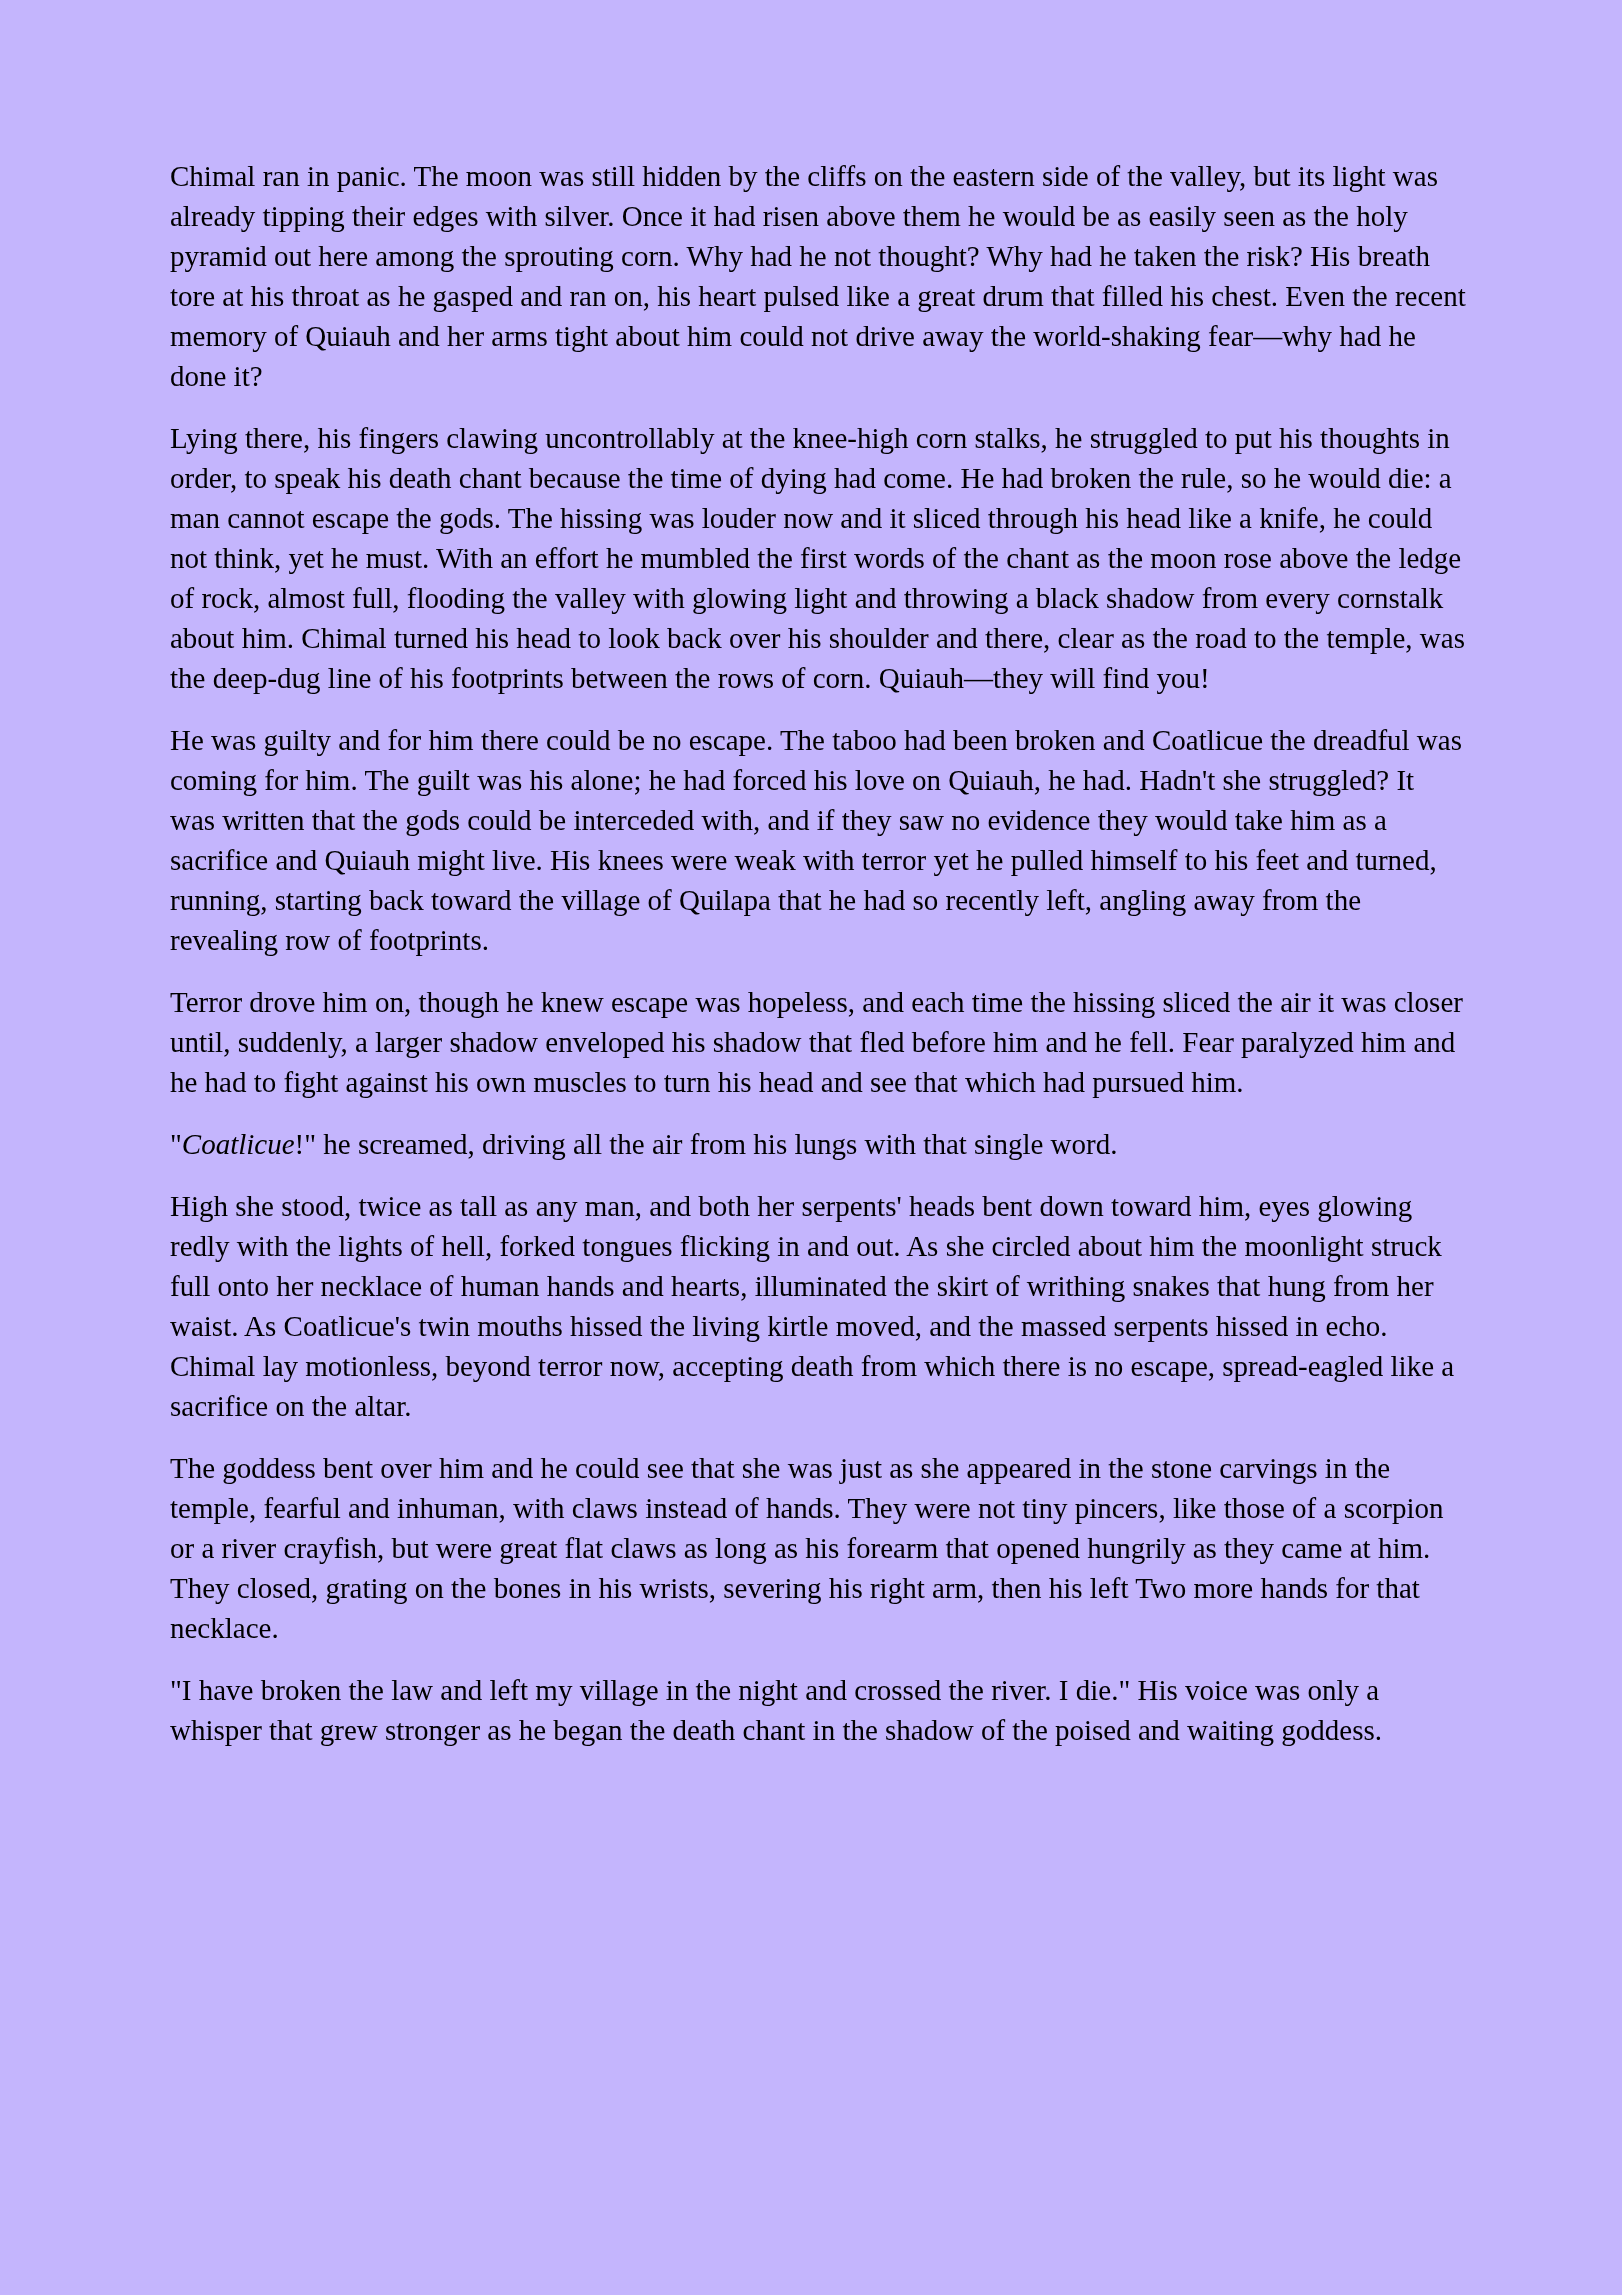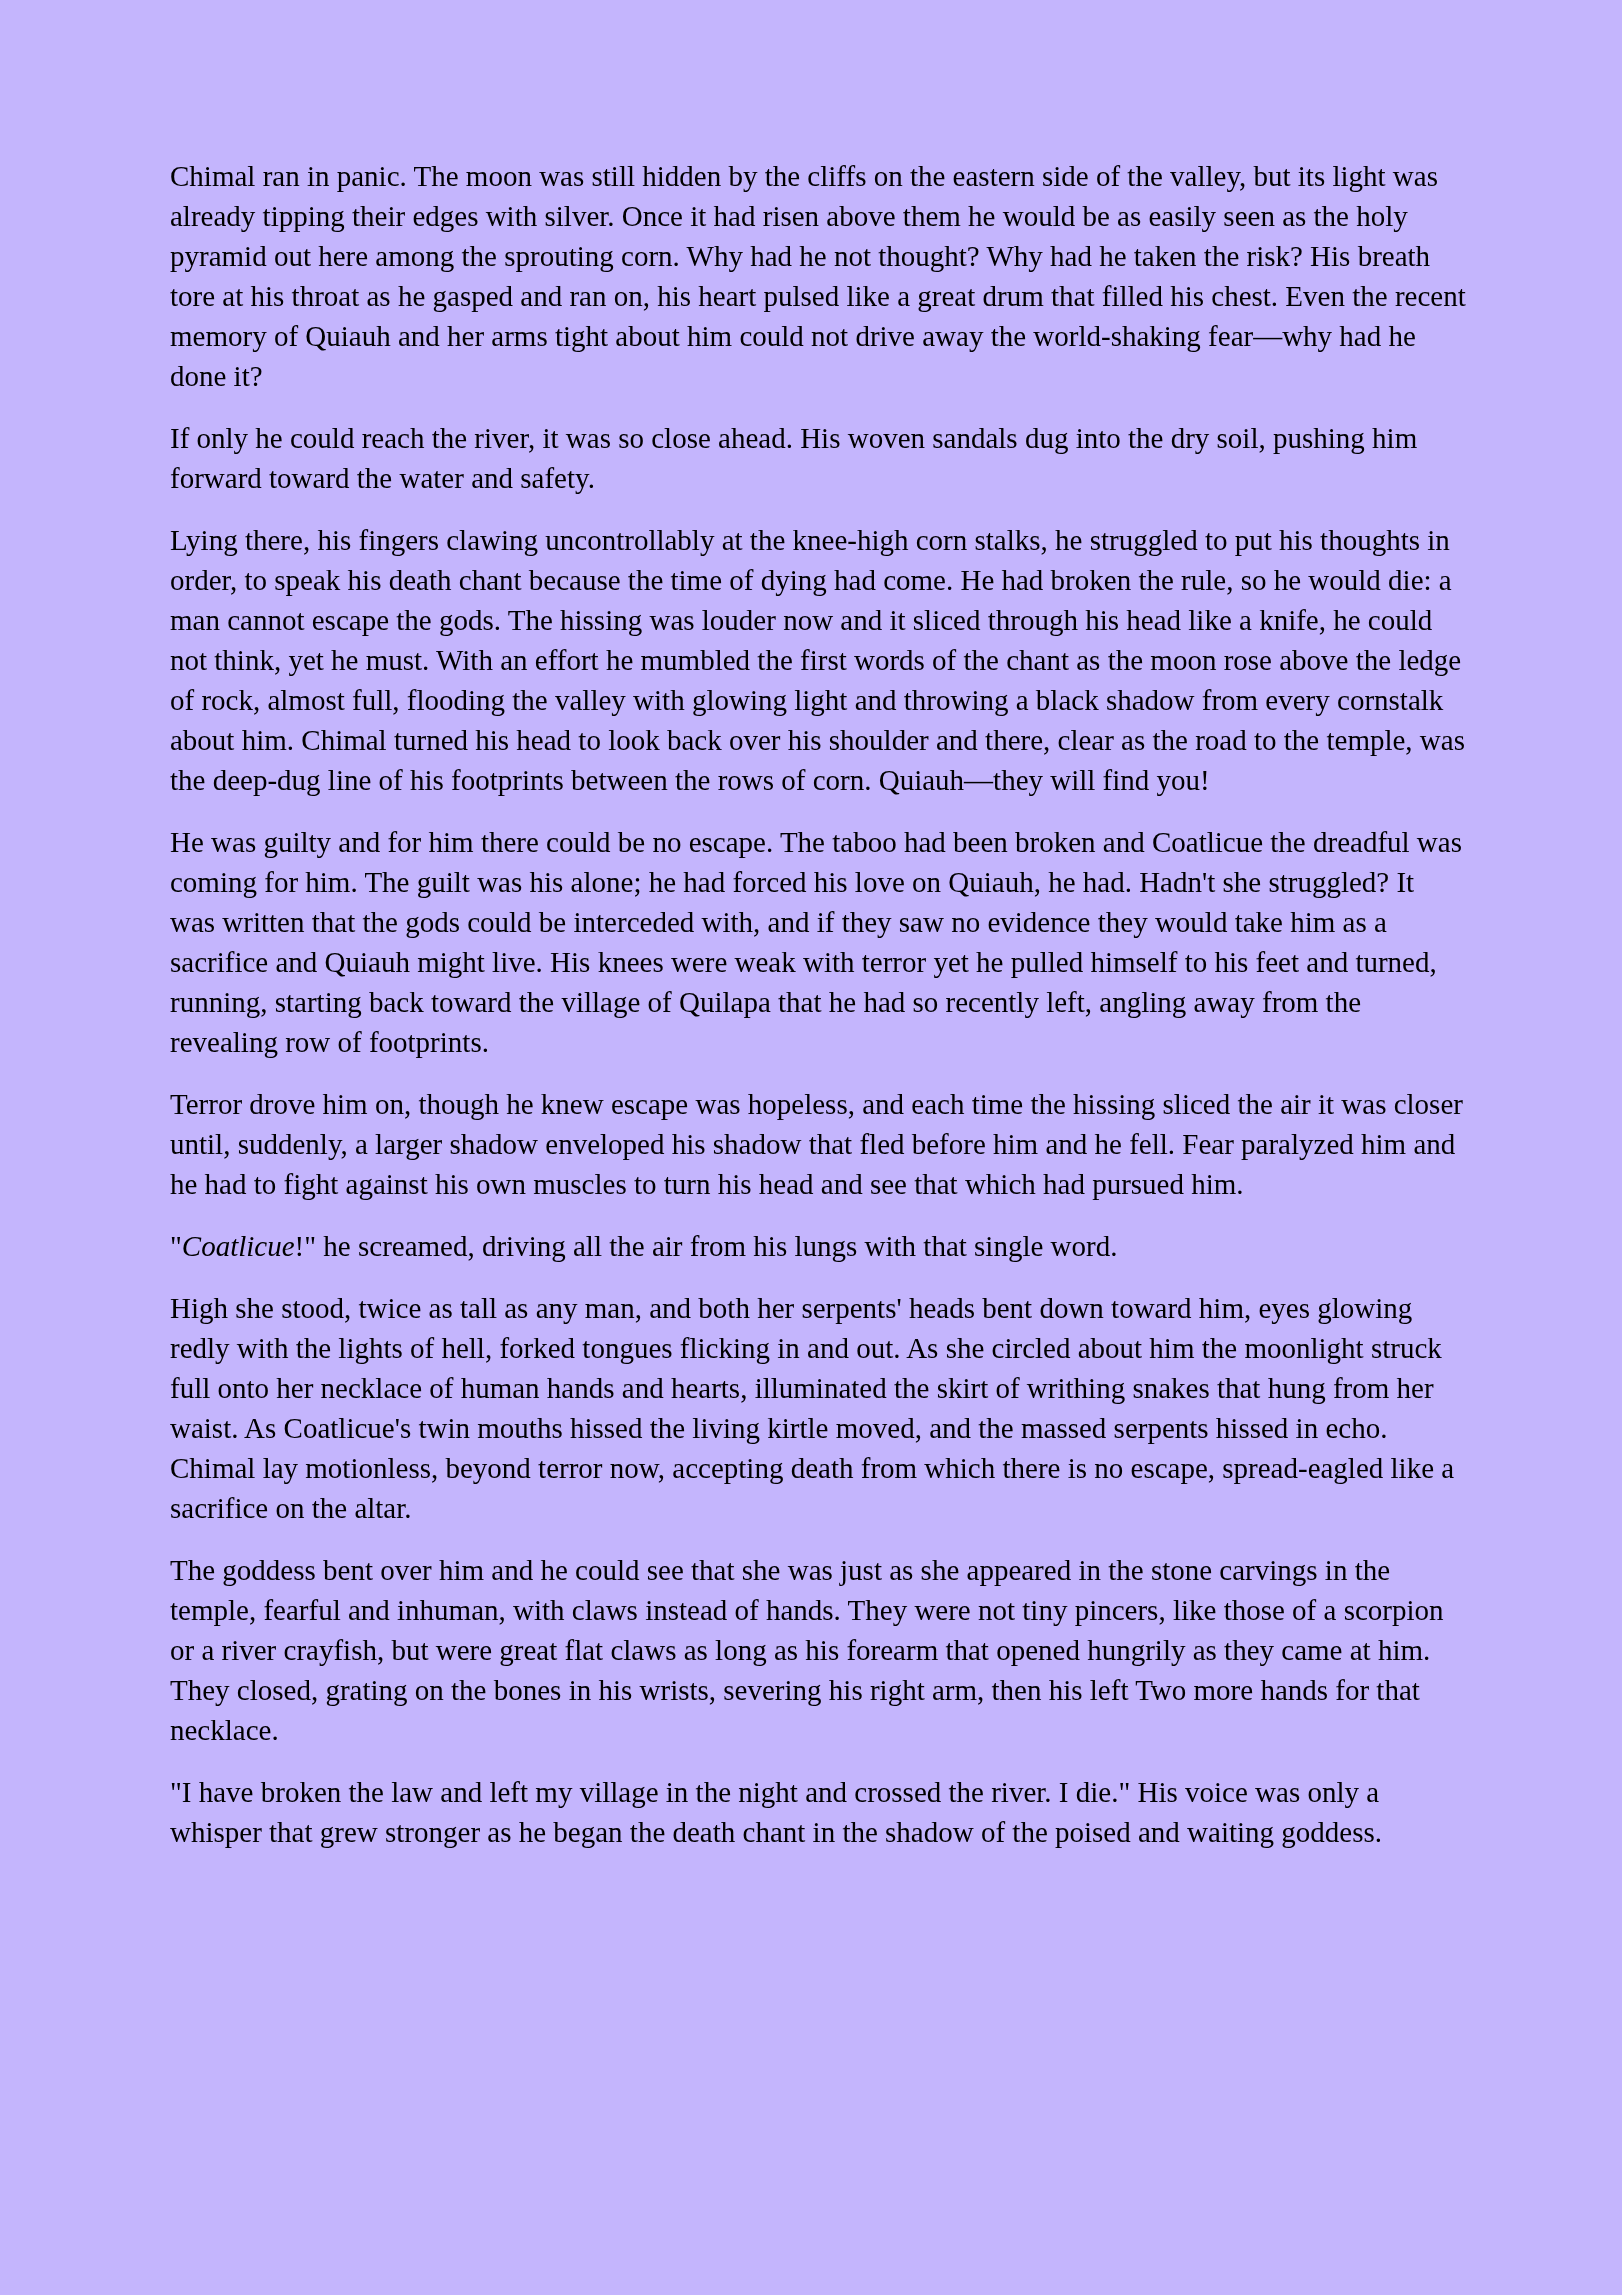--- a/index.html
+++ b/index.html
@@ -31,21 +31,20 @@
   }
   .para em {
   }
 </style>
 </head>
 <body>
 
 <div class="sheet">
   <div class="text-block">
     <p class="para">Chimal ran in panic. The moon was still hidden by the cliffs on the eastern side of the valley, but its light was already tipping their edges with silver. Once it had risen above them he would be as easily seen as the holy pyramid out here among the sprouting corn. Why had he not thought? Why had he taken the risk? His breath tore at his throat as he gasped and ran on, his heart pulsed like a great drum that filled his chest. Even the recent memory of Quiauh and her arms tight about him could not drive away the world-shaking fear—why had he done it?</p>
-    <p class="para">If only he could reach the river, it was so close ahead. His woven sandals dug into the dry soil, pushing him forward toward the water and safety.</p>
     <p class="para">Lying there, his fingers clawing uncontrollably at the knee-high corn stalks, he struggled to put his thoughts in order, to speak his death chant because the time of dying had come. He had broken the rule, so he would die: a man cannot escape the gods. The hissing was louder now and it sliced through his head like a knife, he could not think, yet he must. With an effort he mumbled the first words of the chant as the moon rose above the ledge of rock, almost full, flooding the valley with glowing light and throwing a black shadow from every cornstalk about him. Chimal turned his head to look back over his shoulder and there, clear as the road to the temple, was the deep-dug line of his footprints between the rows of corn. Quiauh—they will find you!</p>
     <p class="para">He was guilty and for him there could be no escape. The taboo had been broken and Coatlicue the dreadful was coming for him. The guilt was his alone; he had forced his love on Quiauh, he had. Hadn't she struggled? It was written that the gods could be interceded with, and if they saw no evidence they would take him as a sacrifice and Quiauh might live. His knees were weak with terror yet he pulled himself to his feet and turned, running, starting back toward the village of Quilapa that he had so recently left, angling away from the revealing row of footprints.</p>
     <p class="para">Terror drove him on, though he knew escape was hopeless, and each time the hissing sliced the air it was closer until, suddenly, a larger shadow enveloped his shadow that fled before him and he fell. Fear paralyzed him and he had to fight against his own muscles to turn his head and see that which had pursued him.</p>
     <p class="para"><span>"</span><em>Coatlicue</em><span>!" he screamed, driving all the air from his lungs with that single word.</span></p>
     <p class="para">High she stood, twice as tall as any man, and both her serpents' heads bent down toward him, eyes glowing redly with the lights of hell, forked tongues flicking in and out. As she circled about him the moonlight struck full onto her necklace of human hands and hearts, illuminated the skirt of writhing snakes that hung from her waist. As Coatlicue's twin mouths hissed the living kirtle moved, and the massed serpents hissed in echo. Chimal lay motionless, beyond terror now, accepting death from which there is no escape, spread-eagled like a sacrifice on the altar.</p>
     <p class="para">The goddess bent over him and he could see that she was just as she appeared in the stone carvings in the temple, fearful and inhuman, with claws instead of hands. They were not tiny pincers, like those of a scorpion or a river crayfish, but were great flat claws as long as his forearm that opened hungrily as they came at him. They closed, grating on the bones in his wrists, severing his right arm, then his left Two more hands for that necklace.</p>
     <p class="para">"I have broken the law and left my village in the night and crossed the river. I die." His voice was only a whisper that grew stronger as he began the death chant in the shadow of the poised and waiting goddess.</p>
   </div>
 </div>
 

